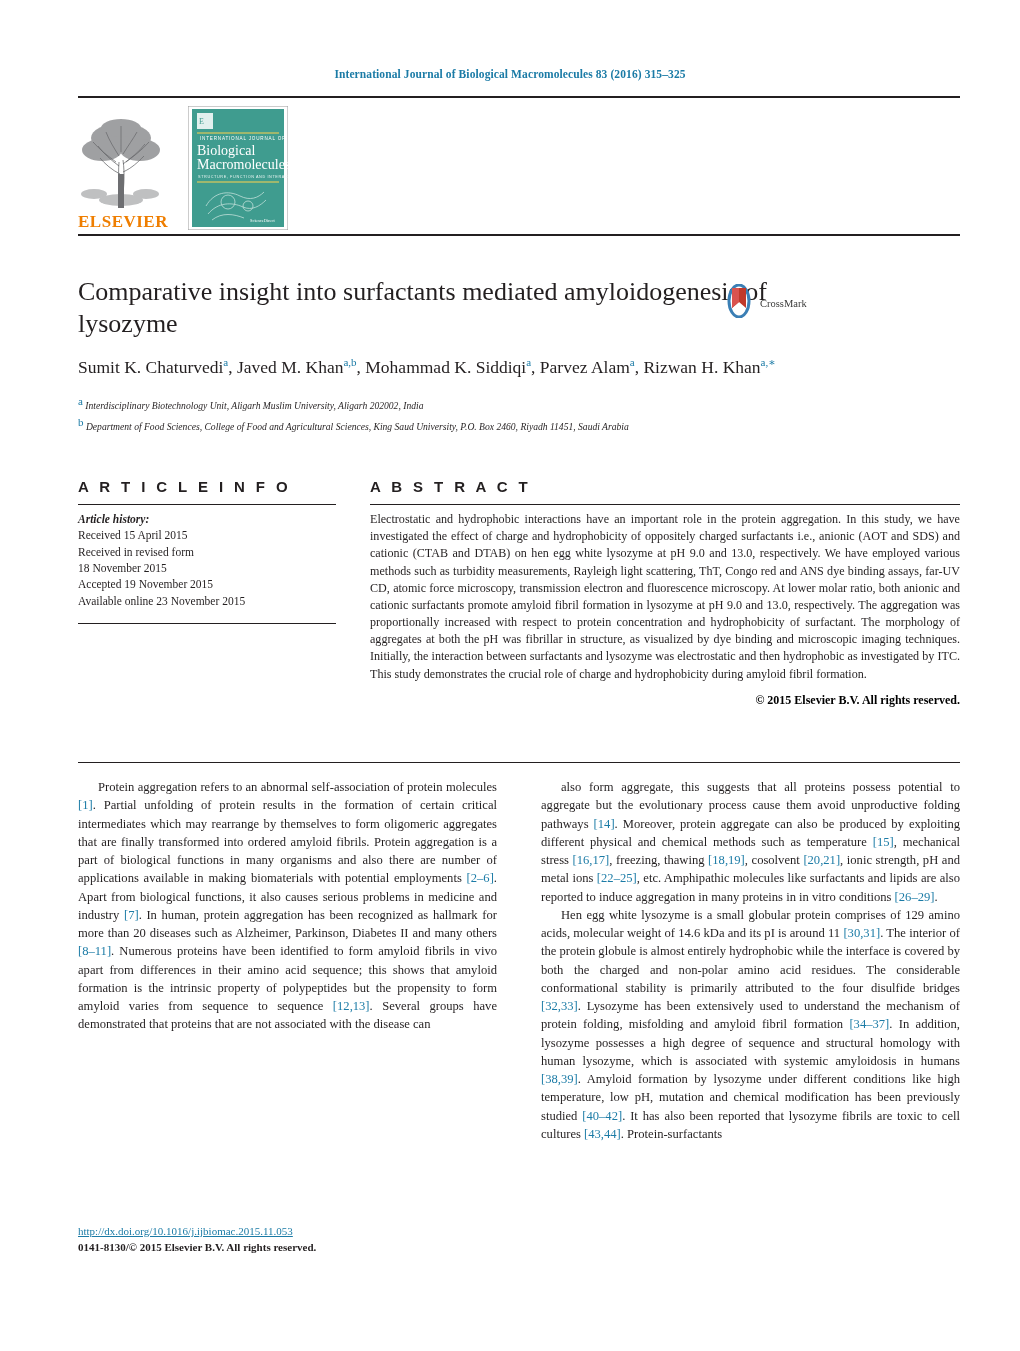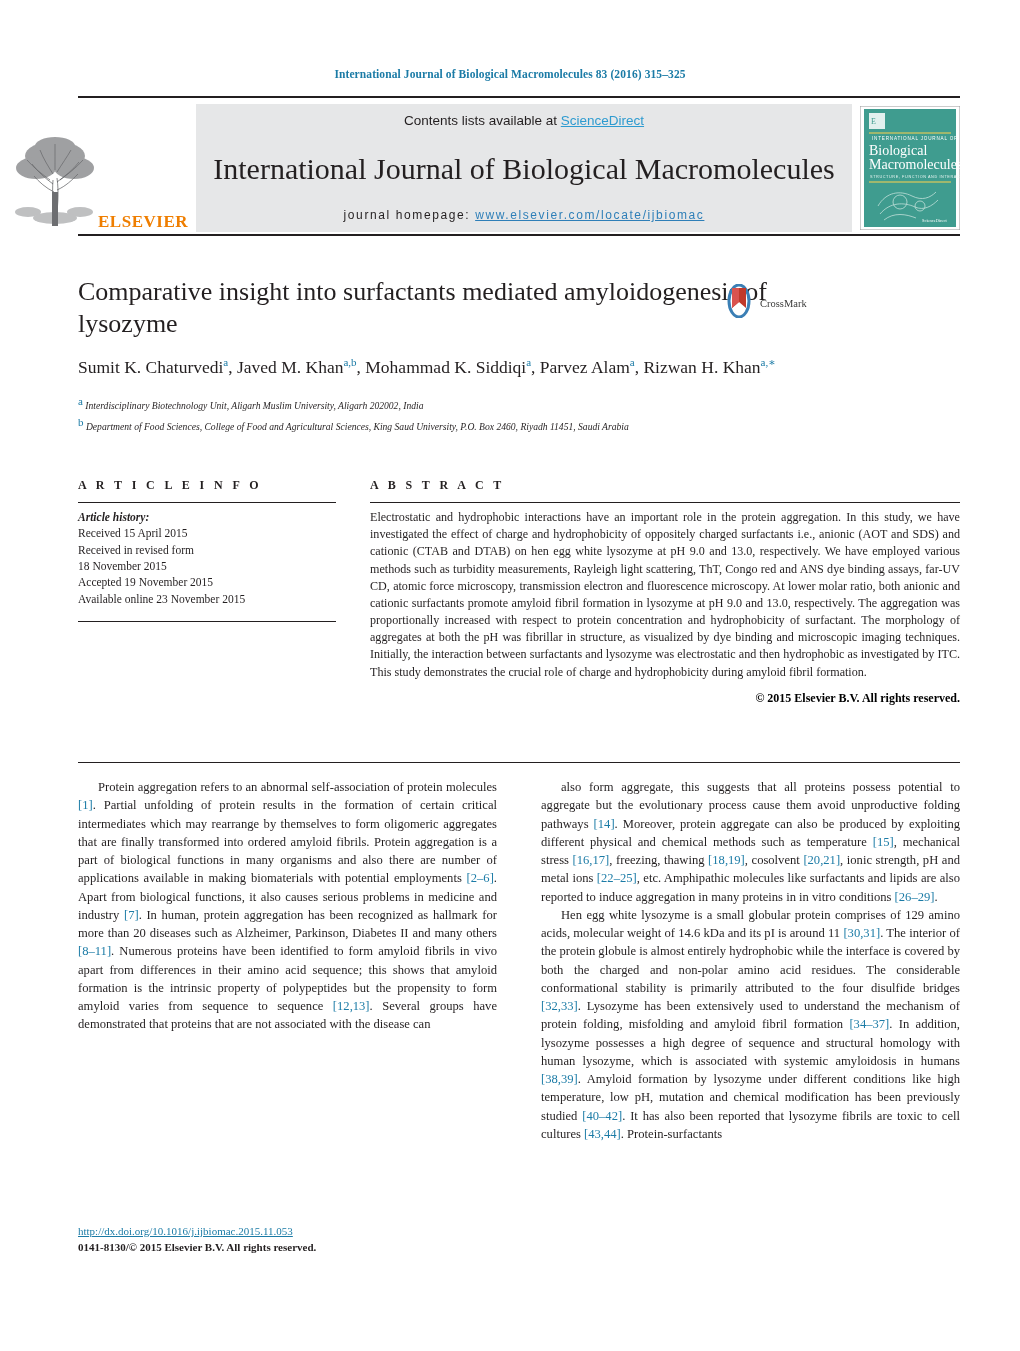--- a/index.html
+++ b/index.html
@@ -51,22 +51,22 @@
   .masthead-inner {
     display: flex;
     align-items: stretch;
     height: 128px;
     padding-top: 2px;
   }
   .elsevier-logo {
     width: 110px;
     flex: 0 0 110px;
     display: flex;
-    flex-direction: row;
-    align-items: flex-end;
+    flex-direction: column;
+    align-items: flex-start;
     justify-content: flex-end;
     padding-bottom: 2px;
   }
   .tree-svg { display:block; }
   .elsevier-word {
     font-family: "Liberation Serif", serif;
     font-size: 17px;
     font-weight: bold;
     color: #ef7e00;
     letter-spacing: 0.5px;
@@ -176,25 +176,25 @@
   }
   .col-info {
     flex: 0 0 258px;
     width: 258px;
   }
   .col-abstract {
     flex: 1 1 auto;
     margin-left: 34px;
   }
   .sect-head {
-    font-size: 12px;
+    font-size: 15px;
     font-weight: bold;
     letter-spacing: 3.4px;
     color: #231f20;
-    font-family: Liberation Serif, serif;
+    font-family: Liberation Sans, sans-serif;
   }
   .rule {
     border-top: 1.6px solid #231f20;
     margin-top: 9px;
     margin-bottom: 6px;
   }
   .history-label, .keywords-label {
     font-style: italic;
     font-weight: bold;
     font-size: 11.5px;
@@ -330,29 +330,20 @@
               <ellipse cx="16" cy="78" rx="13" ry="5"></ellipse>
               <ellipse cx="68" cy="78" rx="13" ry="5"></ellipse>
               <ellipse cx="43" cy="84" rx="22" ry="6"></ellipse>
             </g>
             <rect x="40" y="58" width="6" height="34" fill="#6d6e71"></rect>
           </svg>
         </span>
         <div class="elsevier-word">ELSEVIER</div>
       </div>
 
-      <div class="masthead-center">
-        <div class="contents-line">
-          <span>Contents lists available at </span><a class="sd" href="#">ScienceDirect</a>
-        </div>
-        <div class="journal-title">International Journal of Biological Macromolecules</div>
-        <div class="homepage-line">
-          <span>journal homepage: </span><a class="url" href="#">www.elsevier.com/locate/ijbiomac</a>
-        </div>
-      </div>
 
       <div class="cover-thumb">
         <svg width="100" height="124" viewBox="0 0 100 124" aria-hidden="true">
           <rect x="0" y="0" width="100" height="124" fill="#ffffff" stroke="#9a9a9a" stroke-width="1"></rect>
           <rect x="4" y="3" width="92" height="118" fill="#3f9c8f"></rect>
           <rect x="9" y="7" width="16" height="16" fill="#ffffff" opacity="0.85"></rect>
           <text x="11" y="18" font-family="Liberation Serif, serif" font-size="8" fill="#3f9c8f">E</text>
           <line x1="9" y1="27" x2="91" y2="27" stroke="#ffd24d" stroke-width="1"></line>
           <text x="12" y="34" font-family="Liberation Sans, sans-serif" font-size="4.6" fill="#ffffff" letter-spacing="0.8">INTERNATIONAL JOURNAL OF</text>
           <text x="9" y="49" font-family="Liberation Serif, serif" font-size="14" fill="#ffffff">Biological</text>

